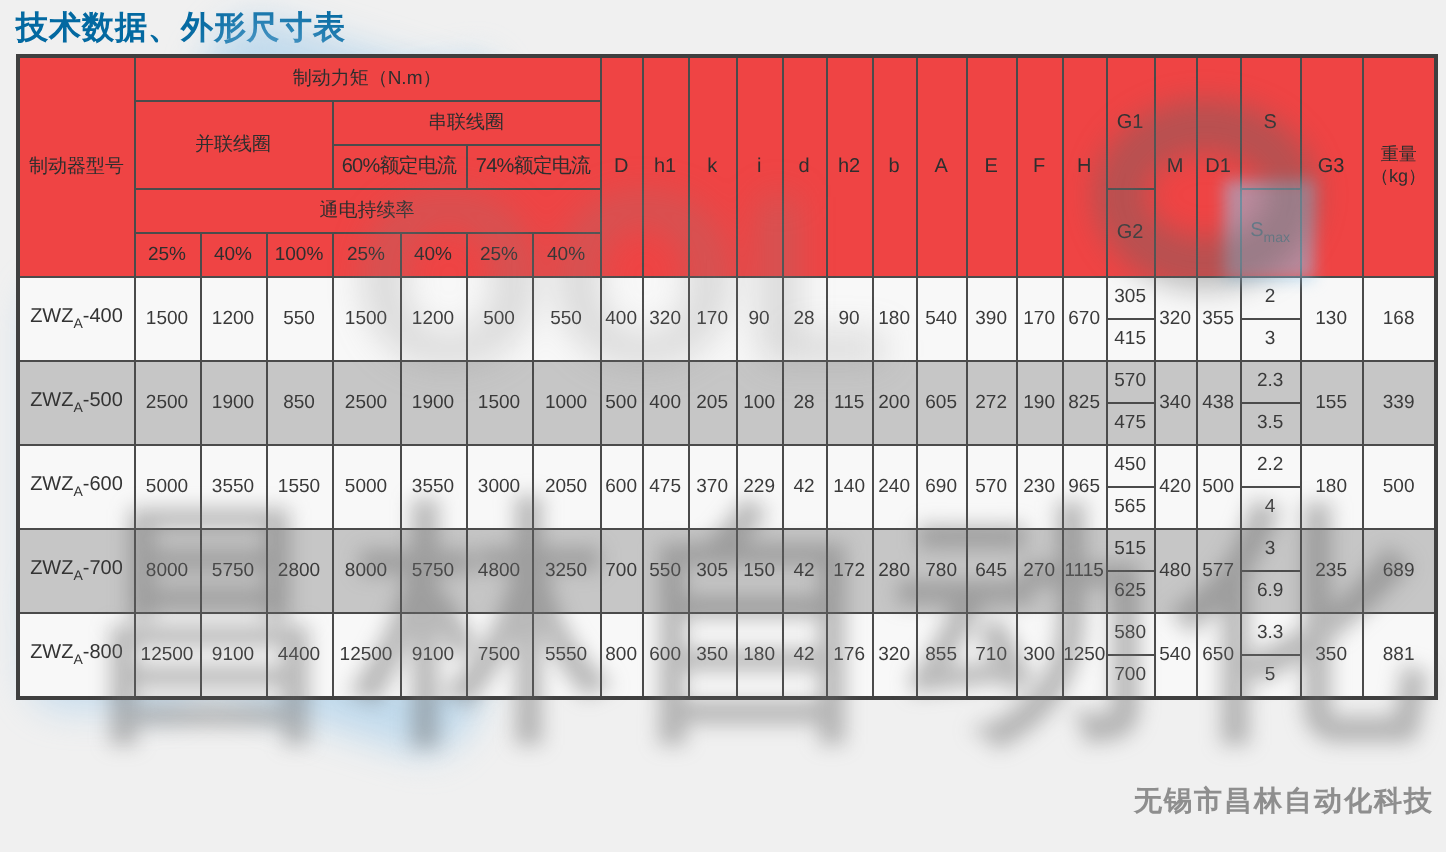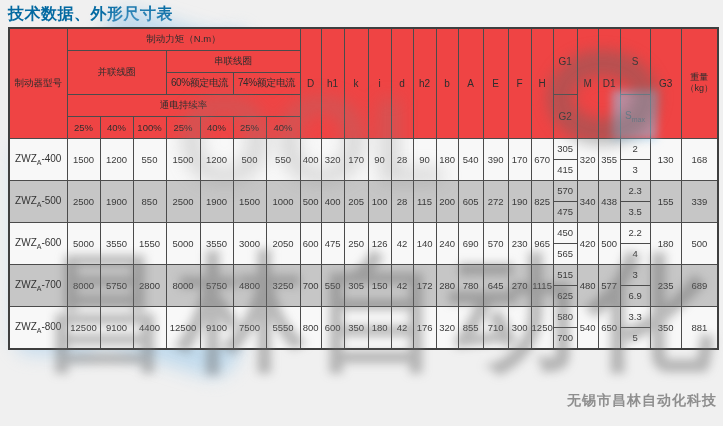--- a/index.html
+++ b/index.html
@@ -238,22 +238,22 @@
         <td class="model"><span>ZWZ</span><sub>A</sub><span>-600</span></td>
         <td>5000</td>
         <td>3550</td>
         <td>1550</td>
         <td>5000</td>
         <td>3550</td>
         <td>3000</td>
         <td>2050</td>
         <td>600</td>
         <td>475</td>
-        <td>250</td>
-        <td>126</td>
+        <td>370</td>
+        <td>229</td>
         <td>42</td>
         <td>140</td>
         <td>240</td>
         <td>690</td>
         <td>570</td>
         <td>230</td>
         <td>965</td>
         <td class="stack">
           <div class="st-top">450</div>
           <div class="st-bot">565</div>

